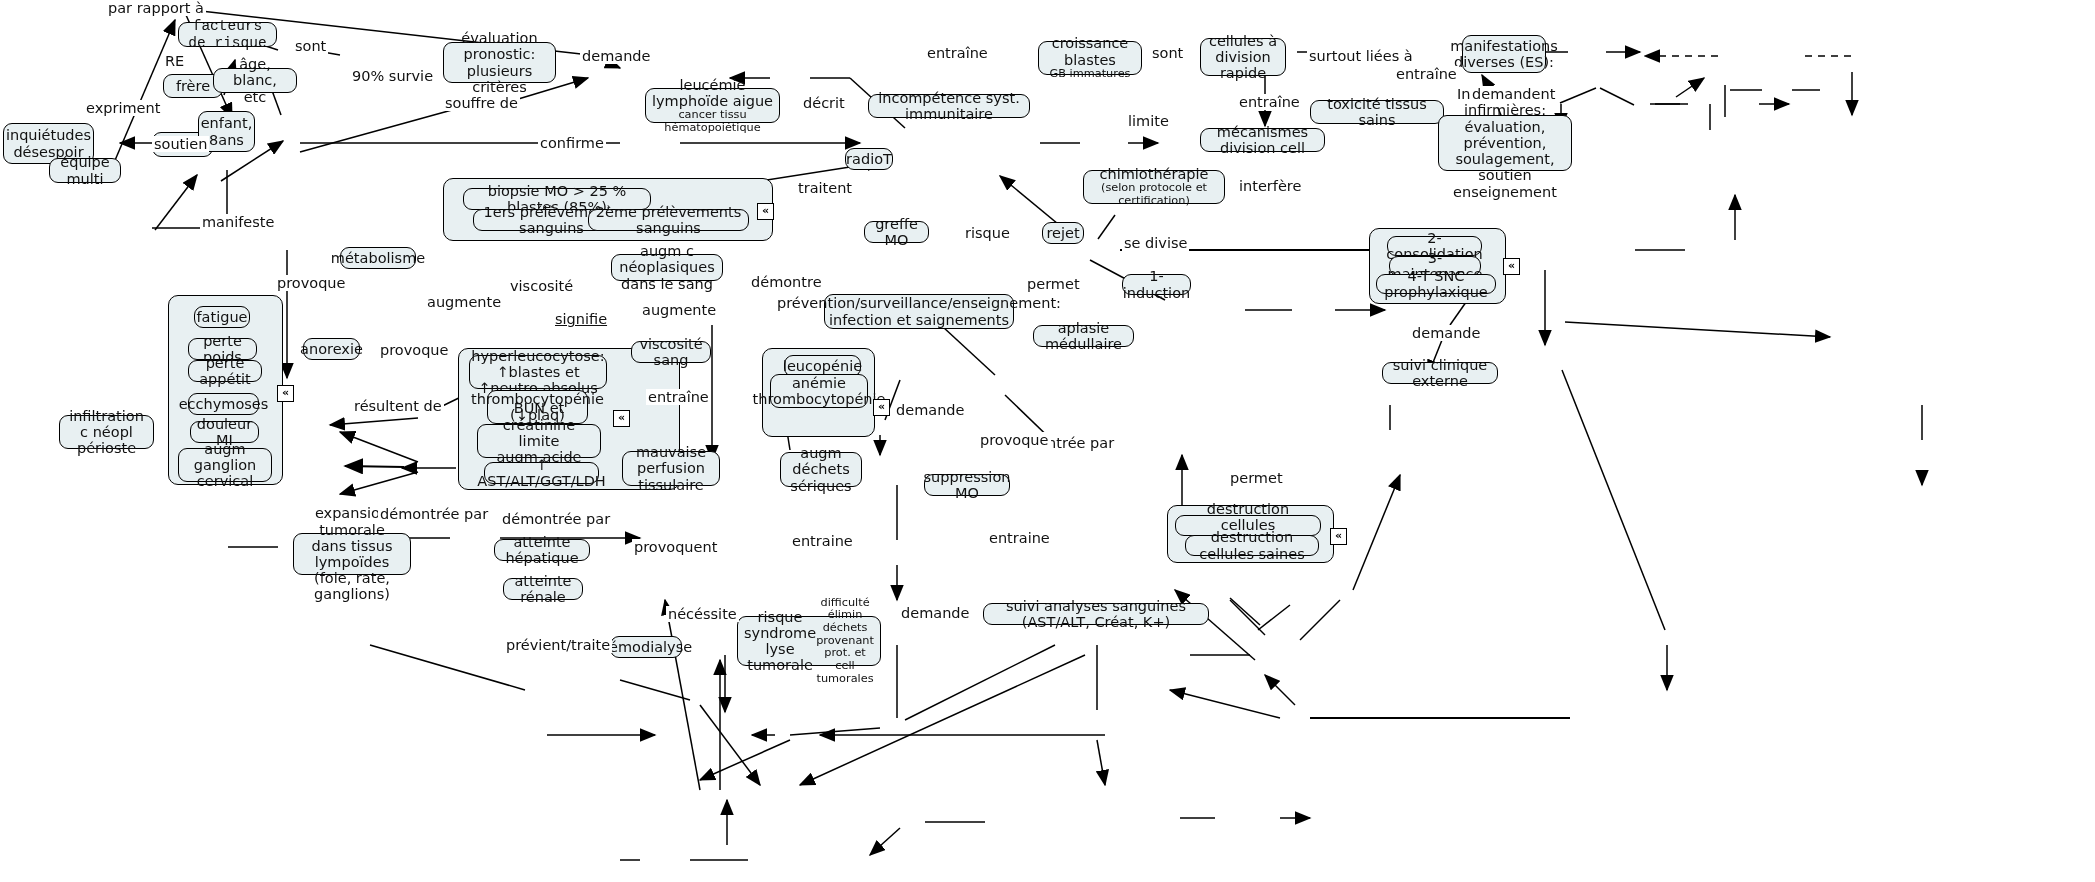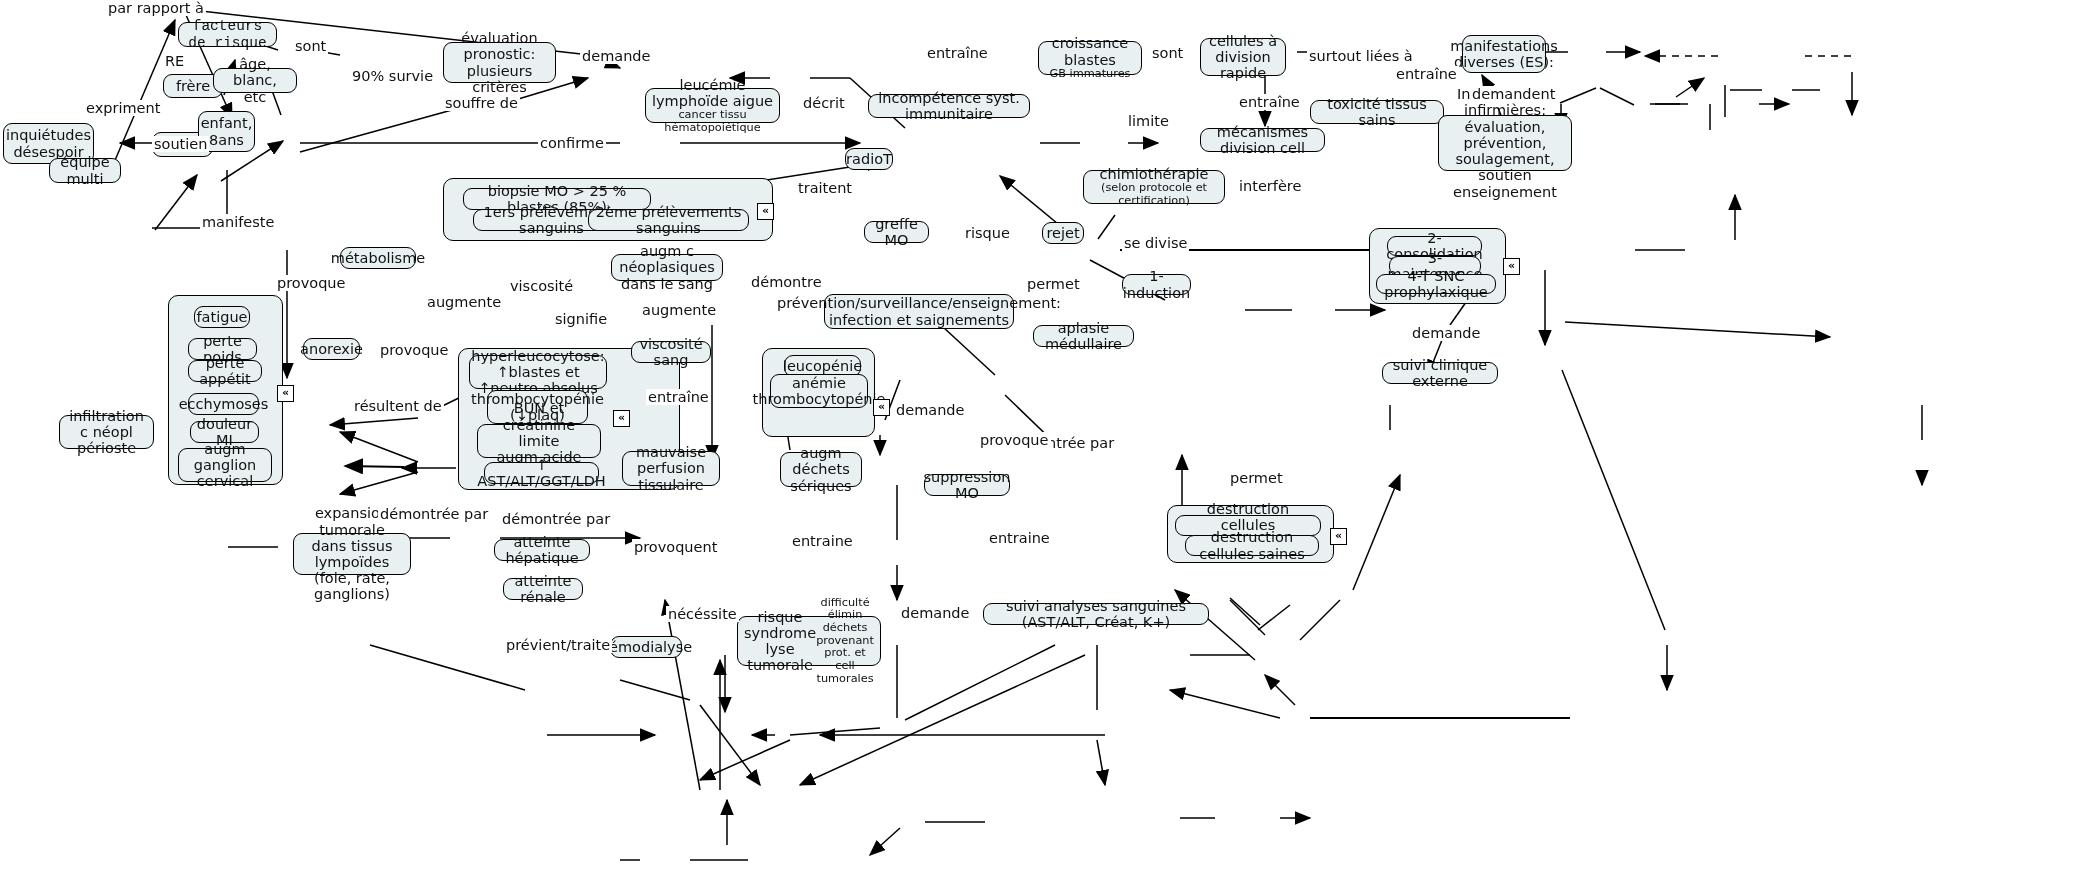--- a/index.html
+++ b/index.html
@@ -440,21 +440,21 @@
   <div class="lbl" style="left:963px;top:225px;">risque</div>
   <div class="lbl" style="left:1237px;top:178px;">interfère</div>
   <div class="lbl" style="left:1122px;top:235px;">se divise</div>
   <div class="lbl" style="left:1410px;top:325px;">demande</div>
   <div class="lbl" style="left:200px;top:214px;">manifeste</div>
   <div class="lbl" style="left:275px;top:275px;">provoque</div>
   <div class="lbl" style="left:378px;top:342px;">provoque</div>
   <div class="lbl" style="left:425px;top:294px;">augmente</div>
   <div class="lbl" style="left:640px;top:302px;">augmente</div>
   <div class="lbl" style="left:508px;top:278px;">viscosité</div>
-  <div class="lbl" style="left:553px;top:311px;">signifie</div>
+  <div class="lbl" style="left:553px;top:311px;text-decoration:underline;">signifie</div>
   <div class="lbl" style="left:749px;top:274px;">démontre</div>
   <div class="lbl" style="left:352px;top:398px;">résultent de</div>
   <div class="lbl" style="left:646px;top:389px;">entraîne</div>
   <div class="lbl" style="left:1025px;top:276px;">permet</div>
   <div class="lbl" style="left:1228px;top:470px;">permet</div>
   <div class="lbl" style="left:894px;top:402px;">demande</div>
   <div class="lbl" style="left:378px;top:506px;">démontrée par</div>
   <div class="lbl" style="left:500px;top:511px;">démontrée par</div>
   <div class="lbl" style="left:1004px;top:435px;">démontrée par</div>
   <div class="lbl" style="left:632px;top:539px;">provoquent</div>

